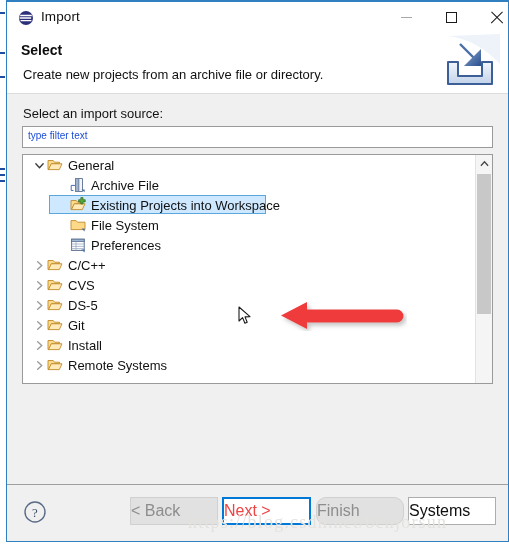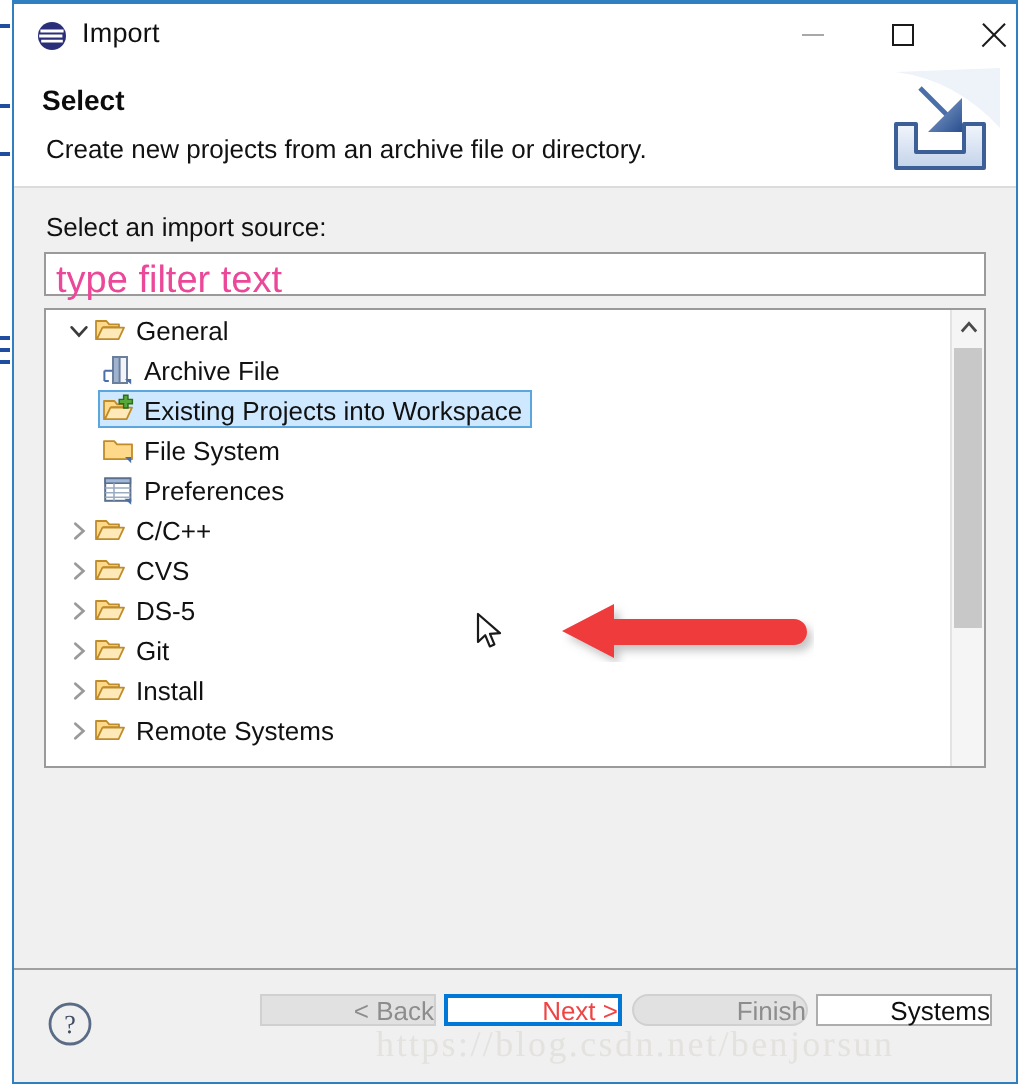--- a/index.html
+++ b/index.html
@@ -150,22 +150,22 @@
     width: 471px;
     height: 22px;
     background: #ffffff;
     border: 1px solid #9a9a9a;
     box-sizing: border-box;
   }
   .filter-placeholder {
     position: absolute;
     left: 5px;
     top: 3px;
-    font-size: 19px;
-    color: #ec4899;
+    font-size: 10px;
+    color: #1d4ed8;
   }
 
   .tree-frame {
     position: absolute;
     left: 15px;
     top: 60px;
     width: 471px;
     height: 230px;
     background: #ffffff;
     border: 1px solid #9a9a9a;
@@ -182,21 +182,21 @@
   .tree-row {
     position: relative;
     height: 20px;
     display: flex;
     align-items: center;
     font-size: 13px;
     color: #111111;
     white-space: nowrap;
   }
   .tree-row.level0 { padding-left: 8px; }
-  .tree-row.level1 { padding-left: 12px; }
+  .tree-row.level1 { padding-left: 31px; }
   .tw {
     width: 16px;
     height: 16px;
     display: inline-flex;
     align-items: center;
     justify-content: center;
     flex: 0 0 16px;
   }
   .tw-none { width: 16px; flex: 0 0 16px; }
   .t-icon {
@@ -287,27 +287,27 @@
   .help-btn {
     position: absolute;
     left: 16px;
     top: 15px;
     width: 24px;
     height: 24px;
   }
   .btn {
     position: absolute;
     top: 12px;
-    height: 16px;
+    height: 28px;
     font-family: "Liberation Sans", sans-serif;
-    font-size: 13px;
+    font-size: 16px;
     box-sizing: border-box;
     display: flex;
     align-items: center;
-    justify-content: flex-end;
+    justify-content: flex-start;
     background: #e1e1e1;
     border: 1px solid #d0d0d0;
     color: #8d8d8d;
   }
   .btn.enabled {
     background: #ffffff;
     border: 1px solid #adadad;
     color: #0f0f0f;
   }
   .btn.default {

